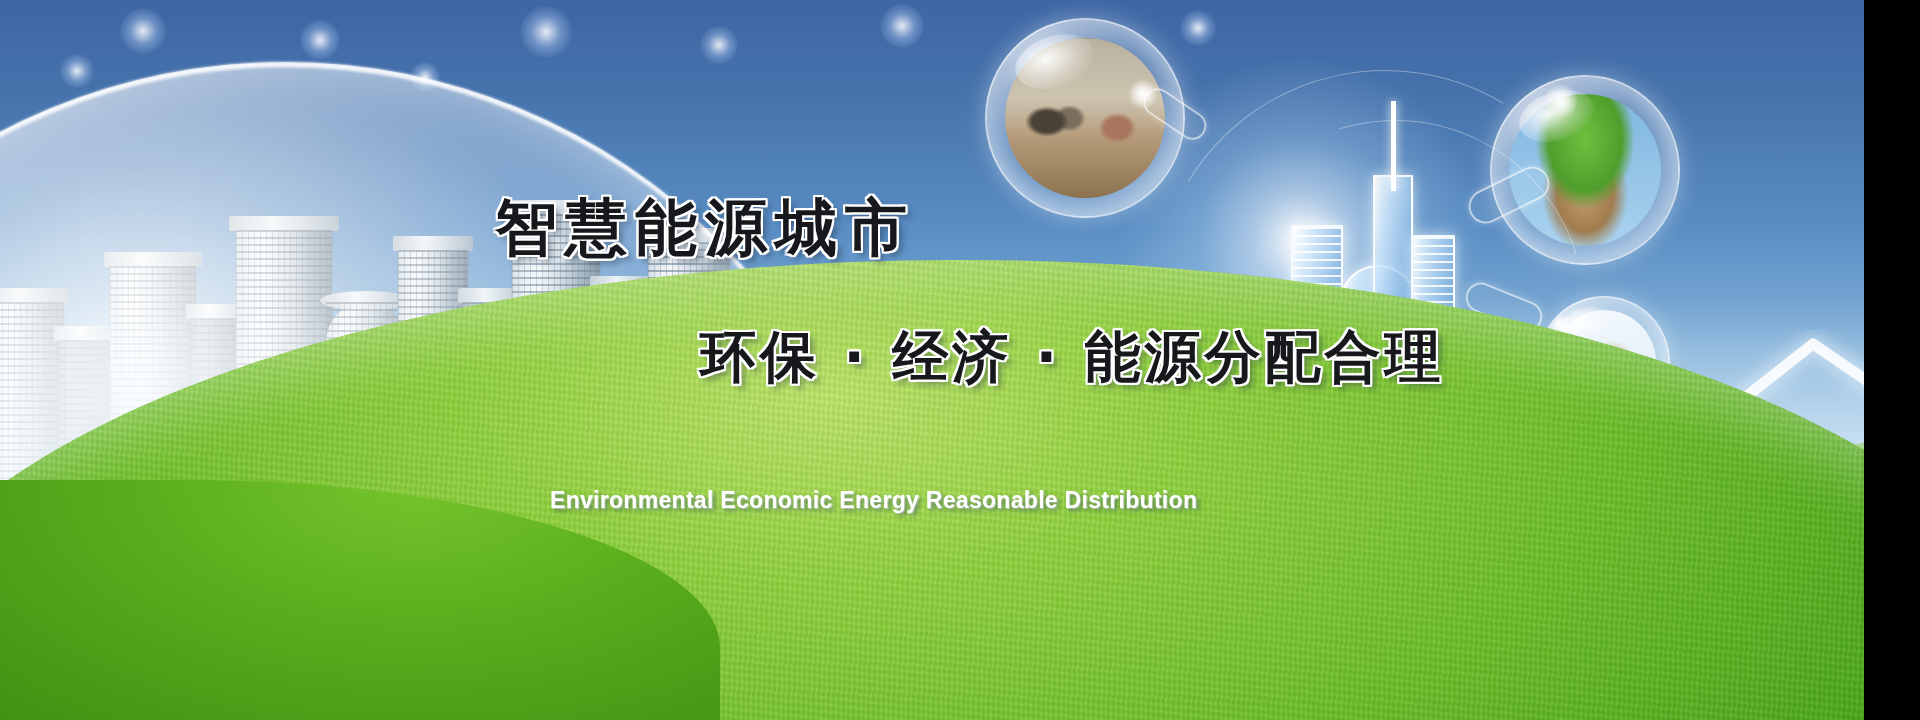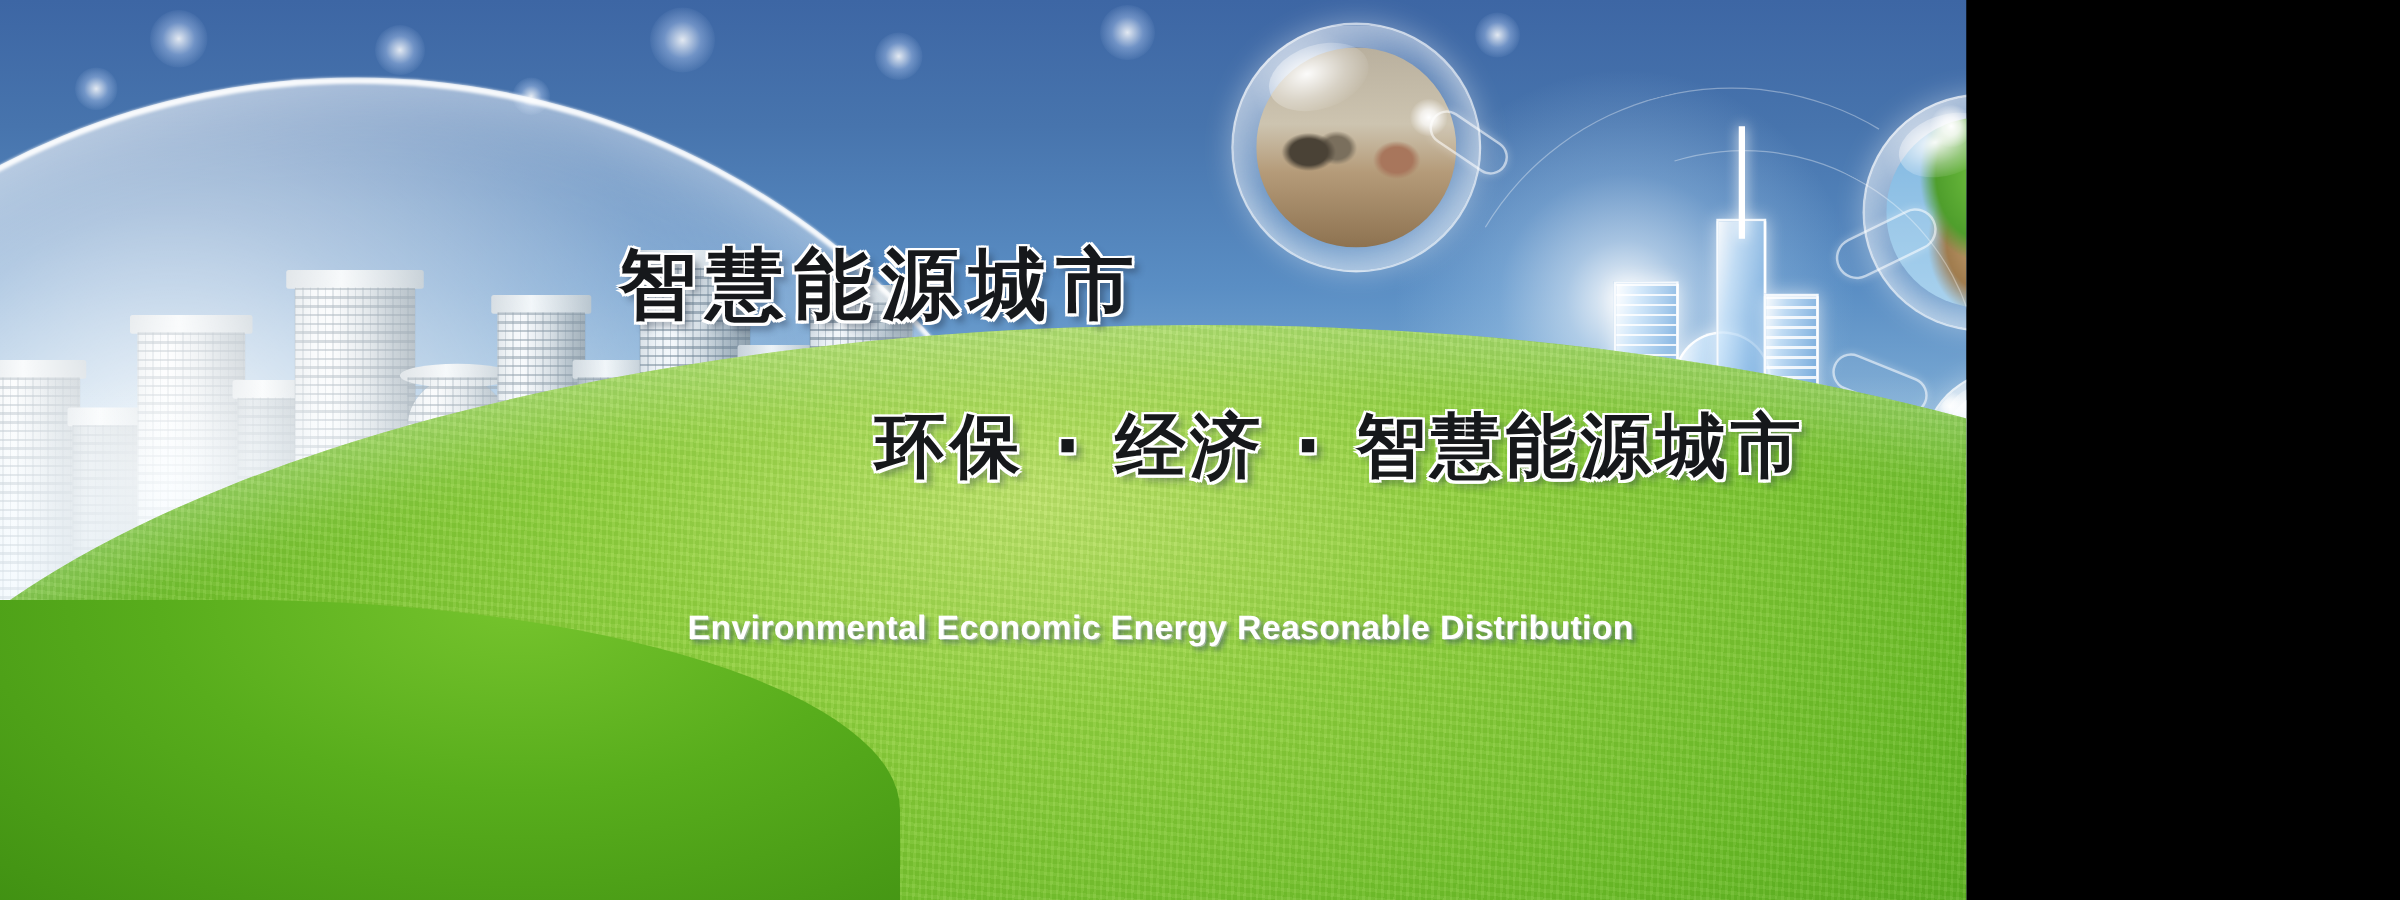--- a/index.html
+++ b/index.html
@@ -1,19 +1,19 @@
 <!DOCTYPE html>
 <html><head>
 <meta charset="utf-8">
 <style>
   html,body{margin:0;padding:0;background:#000;}
   *{box-sizing:border-box;}
   #stage{
     position:relative;
-    width:1573px;height:720px;
+    width:1864px;height:720px;
     overflow:hidden;
     font-family:"Liberation Sans","DejaVu Sans",sans-serif;
     background:linear-gradient(180deg,#3d66a4 0%, #4774ad 14%, #5a8ec4 32%, #86b4da 50%, #a9cde8 64%, #c3dcf0 76%, #bfd9ee 85%, #b7d4eb 100%);
   }
 
   
   .sun-glow{
     position:absolute;left:1090px;top:30px;width:420px;height:420px;
     background:radial-gradient(circle at 50% 50%, rgba(255,255,255,.95) 0%, rgba(235,246,255,.55) 16%, rgba(190,222,248,.28) 34%, rgba(150,197,240,0) 62%);
     pointer-events:none;
@@ -230,21 +230,21 @@
       5px 5px 6px rgba(30,45,65,.45);
     font-family:"DejaVu Sans","Liberation Sans",sans-serif;
   }
   .en-1{
     position:absolute;left:550px;top:429px;
     font-size:35px;font-weight:700;color:#ffffff;letter-spacing:.5px;
     text-shadow:3px 3px 4px rgba(45,70,100,.55), 1px 1px 0 rgba(255,255,255,.6);
   }
   .en-2{
     position:absolute;left:550px;top:487px;
-    font-size:27px;font-weight:700;color:#ffffff;letter-spacing:.3px;
+    font-size:23px;font-weight:700;color:#ffffff;letter-spacing:.3px;
     text-shadow:3px 3px 4px rgba(45,70,100,.55), 1px 1px 0 rgba(255,255,255,.6);
   }
 </style>
 </head>
 <body>
 
 <div id="stage">
 
   <div class="sun-glow"></div>
 
@@ -371,17 +371,17 @@
     <div class="crown"></div>
   </div>
 
   <div class="sky-haze"></div>
 
   <div class="hill"></div>
   <div class="hill-left"></div>
 
   <div class="textblock">
     <div class="cn-title">智慧能源城市</div>
-    <div class="cn-sub">环保 · 经济 · 智慧能源城市</div>
+    <div class="cn-sub">环保 · 经济 · 能源分配合理</div>
     <div class="en-2">Environmental Economic  Energy Reasonable Distribution</div>
   </div>
 
 </div>
 
 </body></html>

